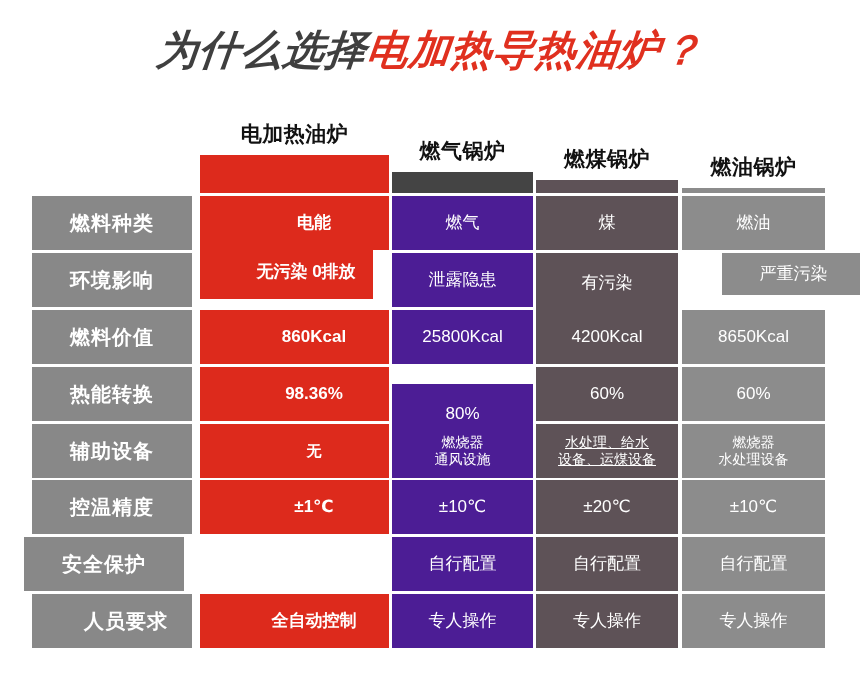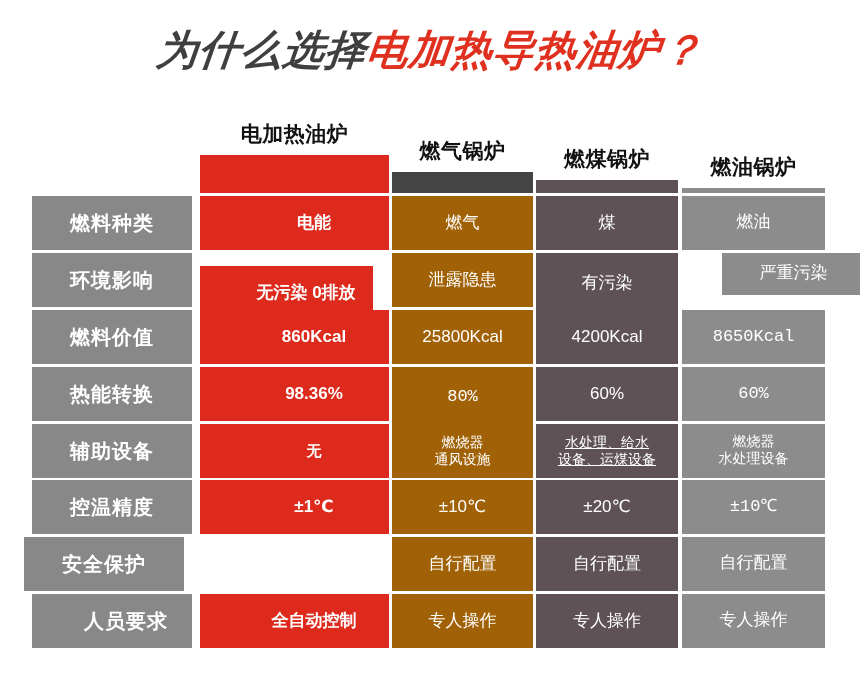--- a/index.html
+++ b/index.html
@@ -67,23 +67,23 @@
   }
 
   .cell.label {
     background: #888888;
     font-size: 20px;
     font-weight: bold;
     letter-spacing: 1px;
   }
 
   .cell.c1 { background: #dd2a1c; }
-  .cell.c2 { background: #a16207; }
+  .cell.c2 { background: #4c1d95; }
   .cell.c3 { background: #5e5257; }
-  .cell.c4 { background: #8c8c8c; font-family: Liberation Mono, monospace; }
+  .cell.c4 { background: #8c8c8c; }
 
   .cell .v {
     font-size: 17px;
     font-weight: normal;
     white-space: pre-line;
   }
   .cell.c1 .v { font-weight: bold; padding-left: 39px; }
   .cell.small .v { font-size: 14px; }
   .cell.c1.small .v { font-size: 15px; }
 
@@ -115,21 +115,21 @@
     <div class="cell c2" style="left: 392px; width: 141px; top: 196px; height: 54px;">
       <span class="v">燃气</span>
     </div>
     <div class="cell c3" style="left: 536px; width: 142px; top: 196px; height: 54px;">
       <span class="v">煤</span>
     </div>
     <div class="cell c4" style="left: 682px; width: 143px; top: 196px; height: 54px;">
       <span class="v">燃油</span>
     </div>
     <div class="cell label" style="left: 32px; width: 160px; top: 253px; height: 54px;">环境影响</div>
-    <div class="cell c1" style="left: 200px; width: 173px; top: 266px; height: 54px;">
+    <div class="cell c1" style="left: 200px; width: 173px; top: 245px; height: 54px;">
       <span class="v">无污染 0排放</span>
     </div>
     <div class="cell c2" style="left: 392px; width: 141px; top: 253px; height: 54px;">
       <span class="v">泄露隐患</span>
     </div>
     <div class="cell c3" style="left: 536px; width: 142px; top: 253px; height: 60px;">
       <span class="v">有污染</span>
     </div>
     <div class="cell c4" style="left: 682px; width: 143px; top: 253px; height: 42px; margin-left: 40px;">
       <span class="v">严重污染</span>
@@ -144,21 +144,21 @@
     <div class="cell c3" style="left: 536px; width: 142px; top: 310px; height: 54px;">
       <span class="v">4200Kcal</span>
     </div>
     <div class="cell c4" style="left: 682px; width: 143px; top: 310px; height: 54px;">
       <span class="v">8650Kcal</span>
     </div>
     <div class="cell label" style="left: 32px; width: 160px; top: 367px; height: 54px;">热能转换</div>
     <div class="cell c1" style="left: 200px; width: 189px; top: 367px; height: 54px;">
       <span class="v">98.36%</span>
     </div>
-    <div class="cell c2" style="left: 392px; width: 141px; top: 367px; height: 60px; font-family: Liberation Mono, monospace;">
+    <div class="cell c2" style="left: 392px; width: 141px; top: 384px; height: 60px;">
       <span class="v">80%</span>
     </div>
     <div class="cell c3" style="left: 536px; width: 142px; top: 367px; height: 54px;">
       <span class="v">60%</span>
     </div>
     <div class="cell c4" style="left: 682px; width: 143px; top: 367px; height: 54px;">
       <span class="v">60%</span>
     </div>
     <div class="cell label" style="left: 32px; width: 160px; top: 424px; height: 54px;">辅助设备</div>
     <div class="cell c1 small" style="left: 200px; width: 189px; top: 424px; height: 54px;">

